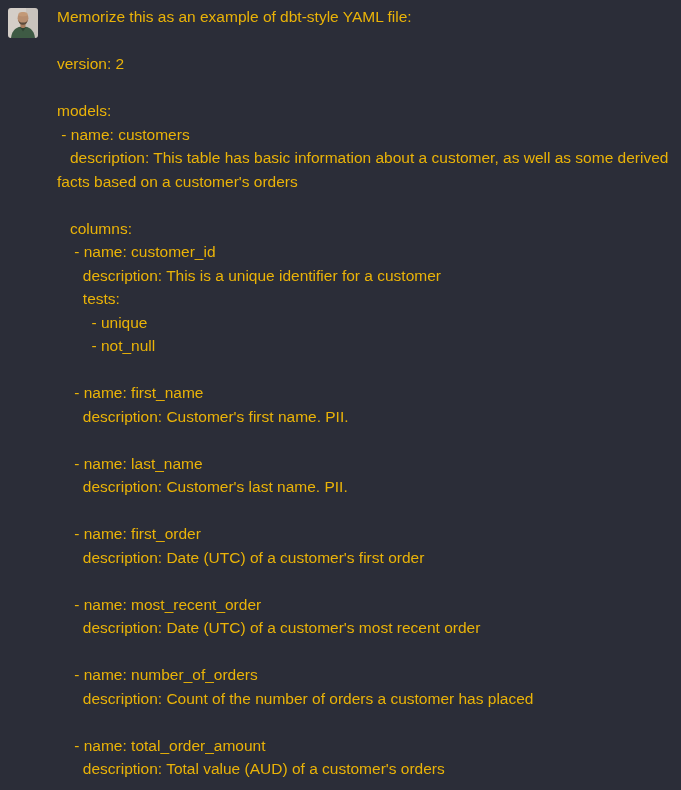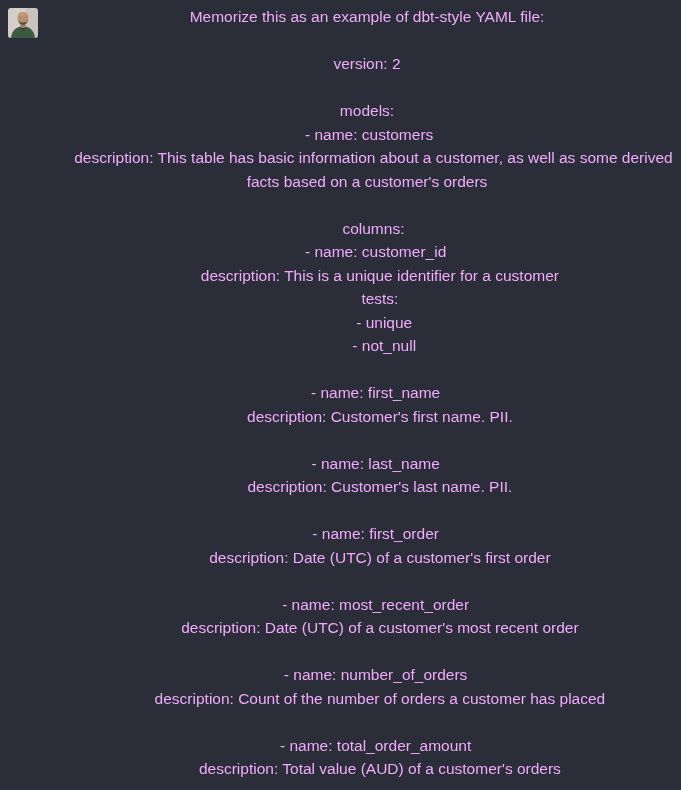--- a/index.html
+++ b/index.html
@@ -32,28 +32,27 @@
   .avatar svg {
     display: block;
     width: 30px;
     height: 30px;
   }
   .message-text {
     position: absolute;
     top: 5px;
     left: 57px;
     width: 620px;
-    color: #f0abfc;
+    color: #eab308;
     font-size: 15.5px;
     line-height: 23.5px;
     font-weight: 400;
     letter-spacing: 0;
     white-space: pre-wrap;
     word-wrap: break-word;
-    text-align: center;
   }
 </style>
 </head>
 <body>
 
 <div class="message-row">
 
   <div class="avatar">
     <svg viewBox="0 0 30 30">
 

